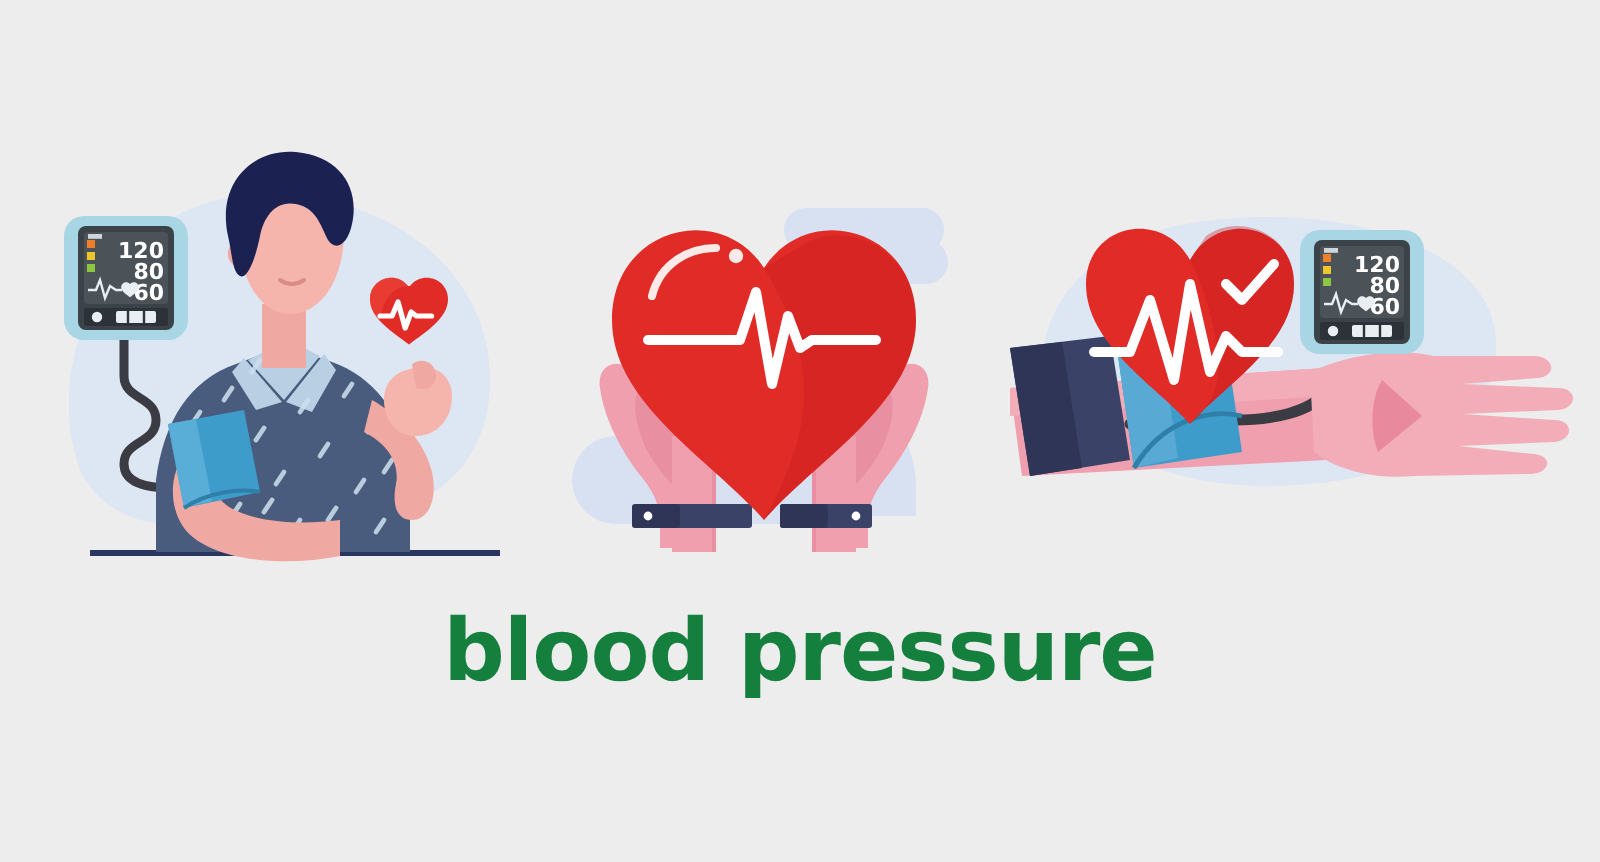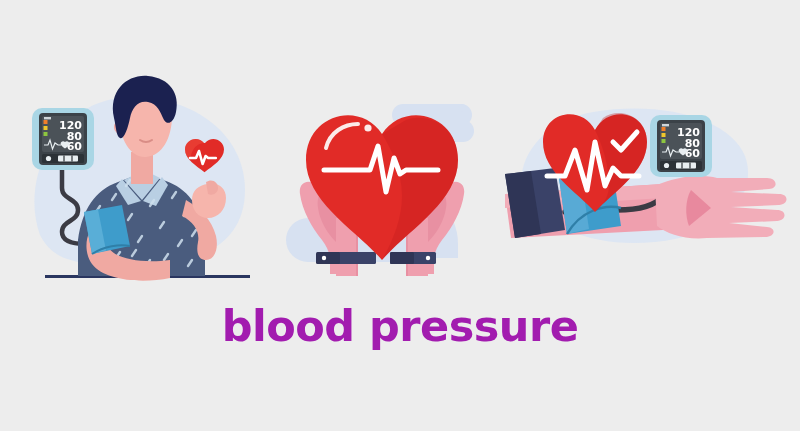--- a/index.html
+++ b/index.html
@@ -23,21 +23,21 @@
   #title-wrap {
     position:absolute;
     left:0; right:0; top:305px;
     text-align:center;
   }
   #page-title {
     font-family:"DejaVu Sans", sans-serif;
     font-size:43px;
     font-weight:700;
     letter-spacing:-0.5px;
-    color:#a21caf;
+    color:#15803d;
     line-height:1;
   }
   svg { display:block; overflow:visible; }
 </style>
 </head>
 <body>
 
 <div id="stage">
 
   <div class="panel" id="panel-left">

